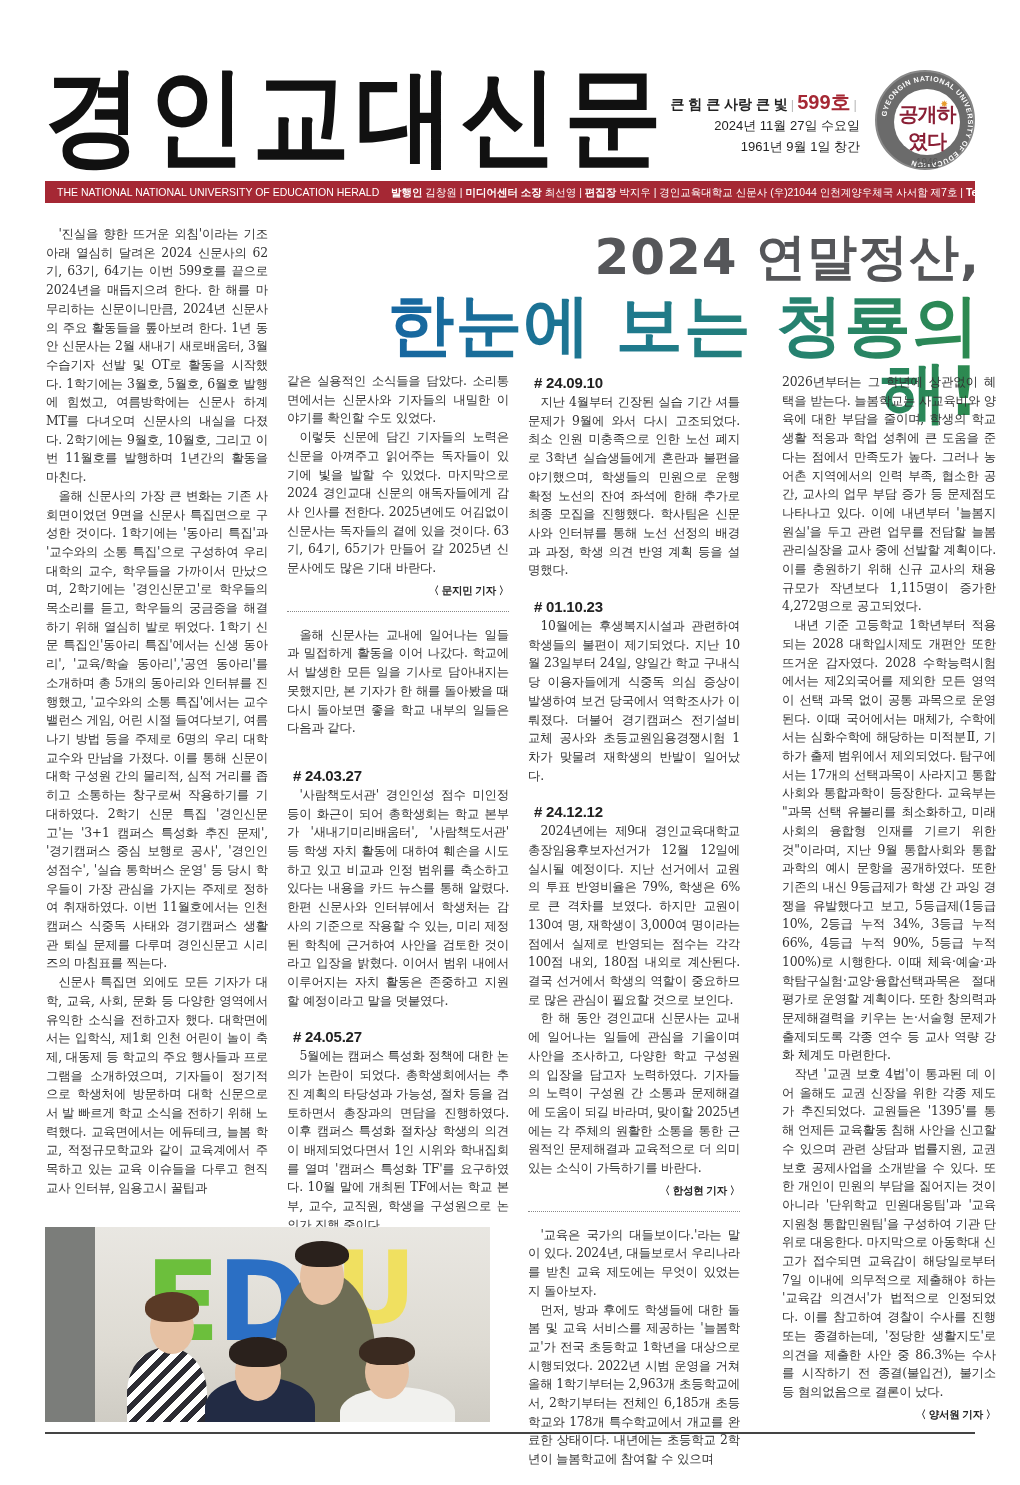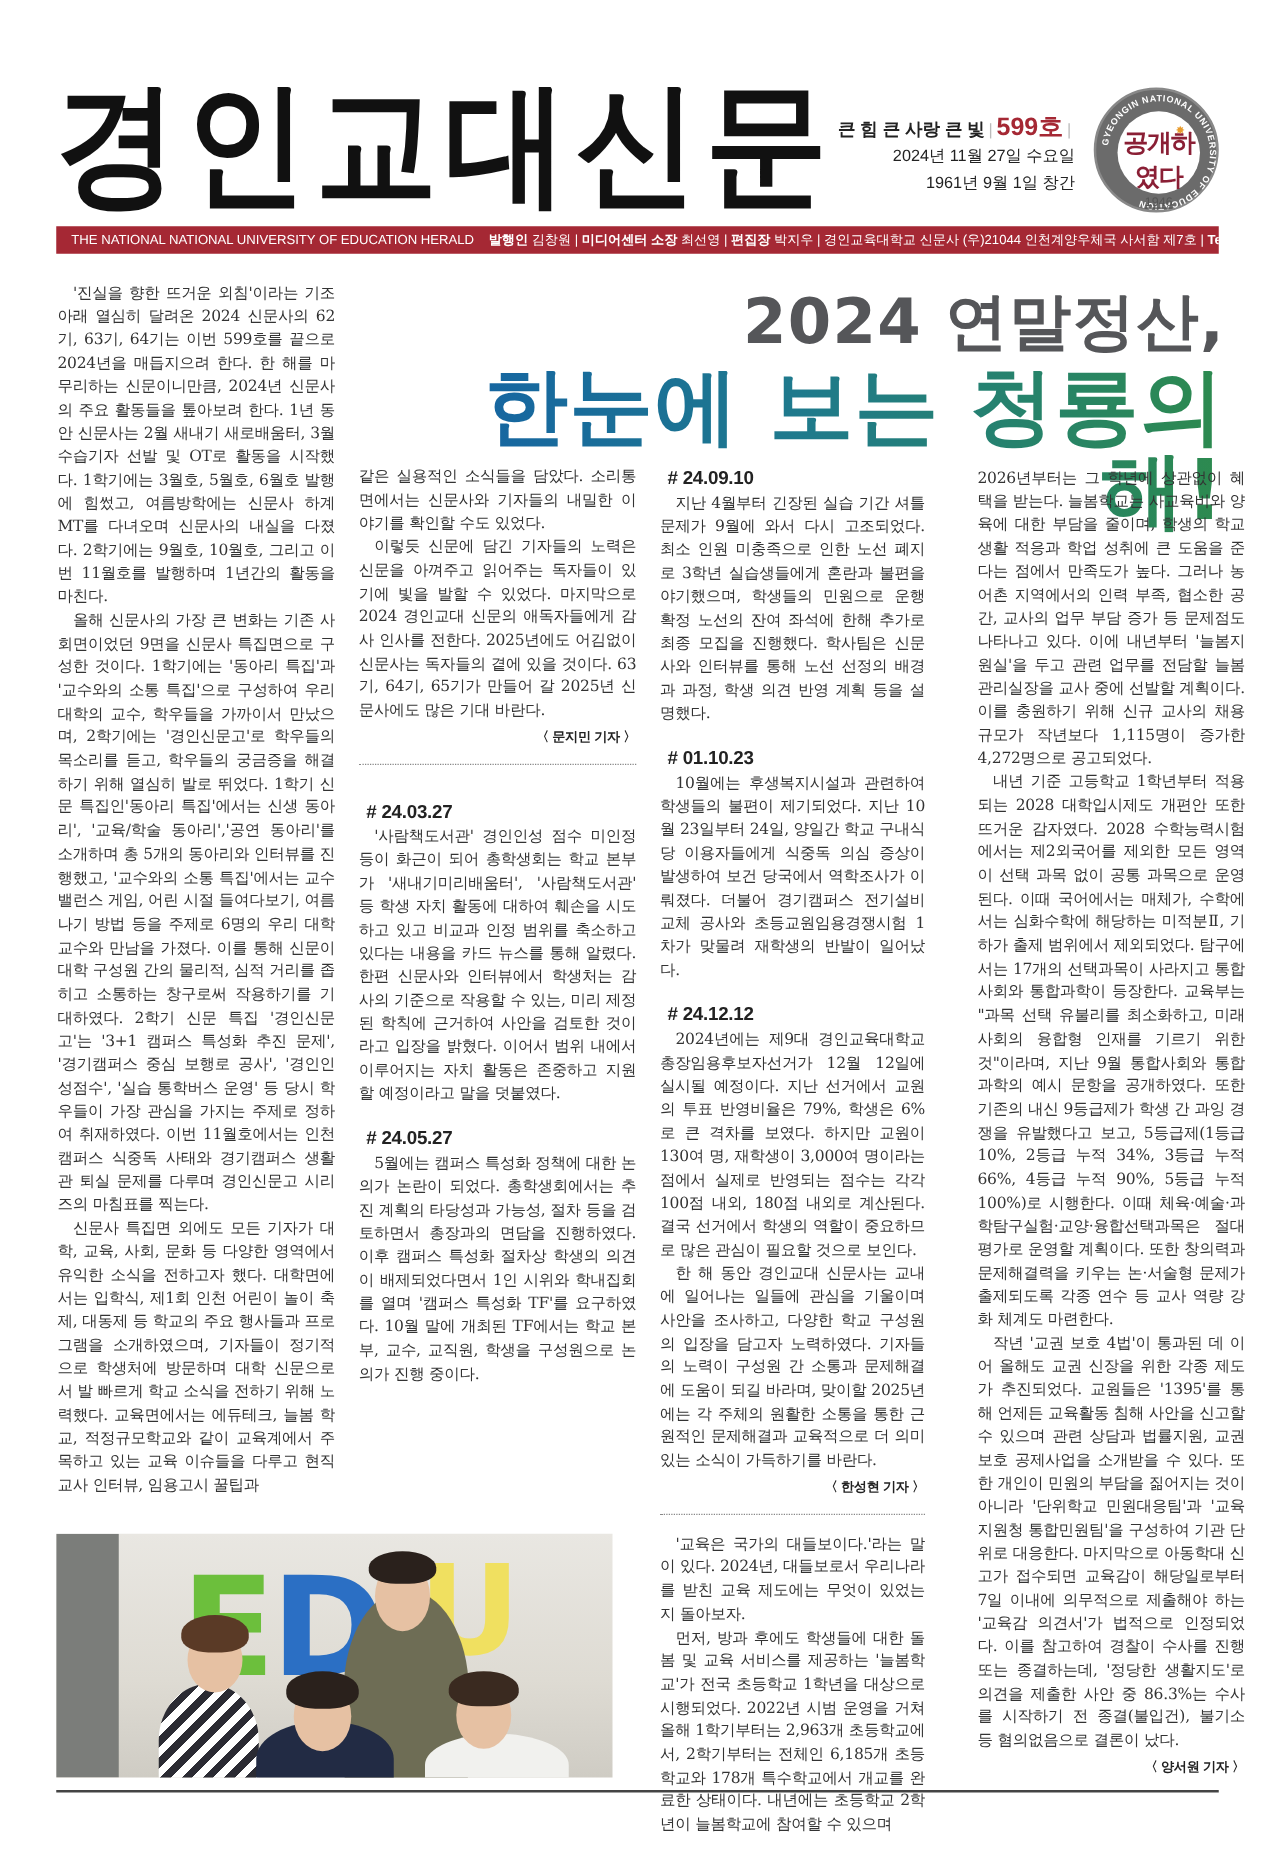--- a/index.html
+++ b/index.html
@@ -121,20 +121,21 @@
   <p>'진실을 향한 뜨거운 외침'이라는 기조 아래 열심히 달려온 2024 신문사의 62기, 63기, 64기는 이번 599호를 끝으로 2024년을 매듭지으려 한다. 한 해를 마무리하는 신문이니만큼, 2024년 신문사의 주요 활동들을 톺아보려 한다. 1년 동안 신문사는 2월 새내기 새로배움터, 3월 수습기자 선발 및 OT로 활동을 시작했다. 1학기에는 3월호, 5월호, 6월호 발행에 힘썼고, 여름방학에는 신문사 하계 MT를 다녀오며 신문사의 내실을 다졌다. 2학기에는 9월호, 10월호, 그리고 이번 11월호를 발행하며 1년간의 활동을 마친다.</p>
   <p>올해 신문사의 가장 큰 변화는 기존 사회면이었던 9면을 신문사 특집면으로 구성한 것이다. 1학기에는 '동아리 특집'과 '교수와의 소통 특집'으로 구성하여 우리 대학의 교수, 학우들을 가까이서 만났으며, 2학기에는 '경인신문고'로 학우들의 목소리를 듣고, 학우들의 궁금증을 해결하기 위해 열심히 발로 뛰었다. 1학기 신문 특집인'동아리 특집'에서는 신생 동아리', '교육/학술 동아리','공연 동아리'를 소개하며 총 5개의 동아리와 인터뷰를 진행했고, '교수와의 소통 특집'에서는 교수 밸런스 게임, 어린 시절 들여다보기, 여름 나기 방법 등을 주제로 6명의 우리 대학 교수와 만남을 가졌다. 이를 통해 신문이 대학 구성원 간의 물리적, 심적 거리를 좁히고 소통하는 창구로써 작용하기를 기대하였다. 2학기 신문 특집 '경인신문고'는 '3+1 캠퍼스 특성화 추진 문제', '경기캠퍼스 중심 보행로 공사', '경인인성점수', '실습 통학버스 운영' 등 당시 학우들이 가장 관심을 가지는 주제로 정하여 취재하였다. 이번 11월호에서는 인천캠퍼스 식중독 사태와 경기캠퍼스 생활관 퇴실 문제를 다루며 경인신문고 시리즈의 마침표를 찍는다.</p>
   <p id="a1p2">신문사 특집면 외에도 모든 기자가 대학, 교육, 사회, 문화 등 다양한 영역에서 유익한 소식을 전하고자 했다. 대학면에서는 입학식, 제1회 인천 어린이 놀이 축제, 대동제 등 학교의 주요 행사들과 프로그램을 소개하였으며, 기자들이 정기적으로 학생처에 방문하며 대학 신문으로서 발 빠르게 학교 소식을 전하기 위해 노력했다. 교육면에서는 에듀테크, 늘봄 학교, 적정규모학교와 같이 교육계에서 주목하고 있는 교육 이슈들을 다루고 현직 교사 인터뷰, 임용고시 꿀팁과 </p>
 </div>
 
 <div class="col col2">
   <p id="a1p2b" style="text-indent:0">같은 실용적인 소식들을 담았다. 소리통면에서는 신문사와 기자들의 내밀한 이야기를 확인할 수도 있었다.</p>
   <p>이렇듯 신문에 담긴 기자들의 노력은 신문을 아껴주고 읽어주는 독자들이 있기에 빛을 발할 수 있었다. 마지막으로 2024 경인교대 신문의 애독자들에게 감사 인사를 전한다. 2025년에도 어김없이 신문사는 독자들의 곁에 있을 것이다. 63기, 64기, 65기가 만들어 갈 2025년 신문사에도 많은 기대 바란다.</p>
   <div class="byline">〈 문지민 기자 〉</div>
   <div class="dotted"></div>
+  <p>올해 신문사는 교내에 일어나는 일들과 밀접하게 활동을 이어 나갔다. 학교에서 발생한 모든 일을 기사로 담아내지는 못했지만, 본 기자가 한 해를 돌아봤을 때 다시 돌아보면 좋을 학교 내부의 일들은 다음과 같다.</p>
   <div class="date-head" style="margin-top:28px"># 24.03.27</div>
   <p>'사람책도서관' 경인인성 점수 미인정 등이 화근이 되어 총학생회는 학교 본부가 '새내기미리배움터', '사람책도서관' 등 학생 자치 활동에 대하여 훼손을 시도하고 있고 비교과 인정 범위를 축소하고 있다는 내용을 카드 뉴스를 통해 알렸다. 한편 신문사와 인터뷰에서 학생처는 감사의 기준으로 작용할 수 있는, 미리 제정된 학칙에 근거하여 사안을 검토한 것이라고 입장을 밝혔다. 이어서 범위 내에서 이루어지는 자치 활동은 존중하고 지원할 예정이라고 말을 덧붙였다.</p>
   <div class="date-head"># 24.05.27</div>
   <p>5월에는 캠퍼스 특성화 정책에 대한 논의가 논란이 되었다. 총학생회에서는 추진 계획의 타당성과 가능성, 절차 등을 검토하면서 총장과의 면담을 진행하였다. 이후 캠퍼스 특성화 절차상 학생의 의견이 배제되었다면서 1인 시위와 학내집회를 열며 '캠퍼스 특성화 TF'를 요구하였다. 10월 말에 개최된 TF에서는 학교 본부, 교수, 교직원, 학생을 구성원으로 논의가 진행 중이다.</p>
 </div>
 
 <div class="col col3">
   <div class="date-head first"># 24.09.10</div>
   <p>지난 4월부터 긴장된 실습 기간 셔틀 문제가 9월에 와서 다시 고조되었다. 최소 인원 미충족으로 인한 노선 폐지로 3학년 실습생들에게 혼란과 불편을 야기했으며, 학생들의 민원으로 운행 확정 노선의 잔여 좌석에 한해 추가로 최종 모집을 진행했다. 학사팀은 신문사와 인터뷰를 통해 노선 선정의 배경과 과정, 학생 의견 반영 계획 등을 설명했다.</p>
   <div class="date-head"># 01.10.23</div>

